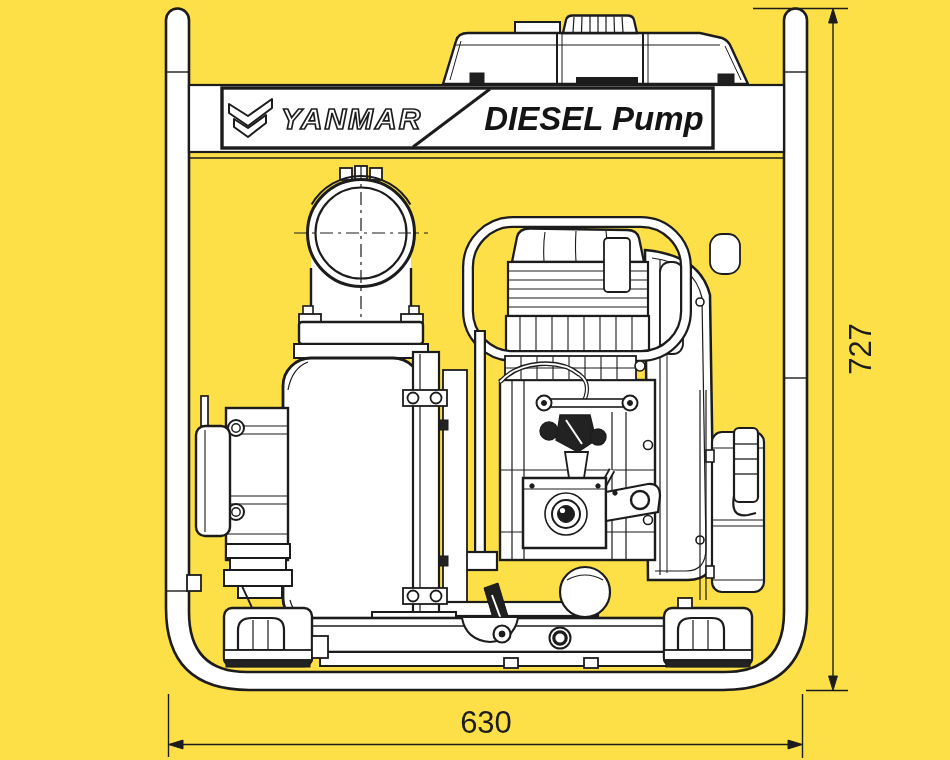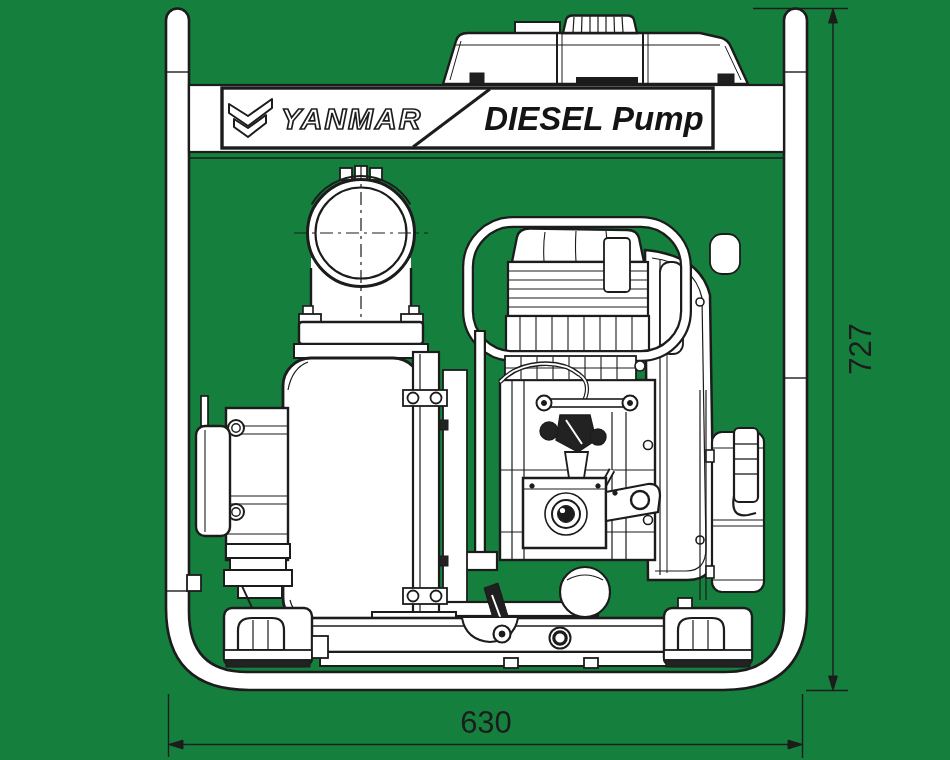--- a/index.html
+++ b/index.html
@@ -1,17 +1,17 @@
 <!DOCTYPE html>
 <html><head>
 <meta charset="utf-8">
 <style>
   html,body{margin:0;padding:0;background:#fff;}
   .stage{
-    position:relative;width:950px;height:760px;background:#15803d;
+    position:relative;width:950px;height:760px;background:#fde047;
     font-family:"Liberation Sans", sans-serif;overflow:hidden;
   }
   svg{display:block}
   .dim-text{font-family:"Liberation Sans", sans-serif;font-weight:normal;fill:#1c1c1c;}
   .brand-text{font-family:"Liberation Sans", sans-serif;font-weight:bold;font-style:italic;
     fill:#ffffff;stroke:#1c1c1c;stroke-width:1.7px;letter-spacing:2px;}
   .product-text{font-family:"Liberation Sans", sans-serif;font-weight:bold;font-style:italic;fill:#141414;}
 </style>
 </head>
 <body>

